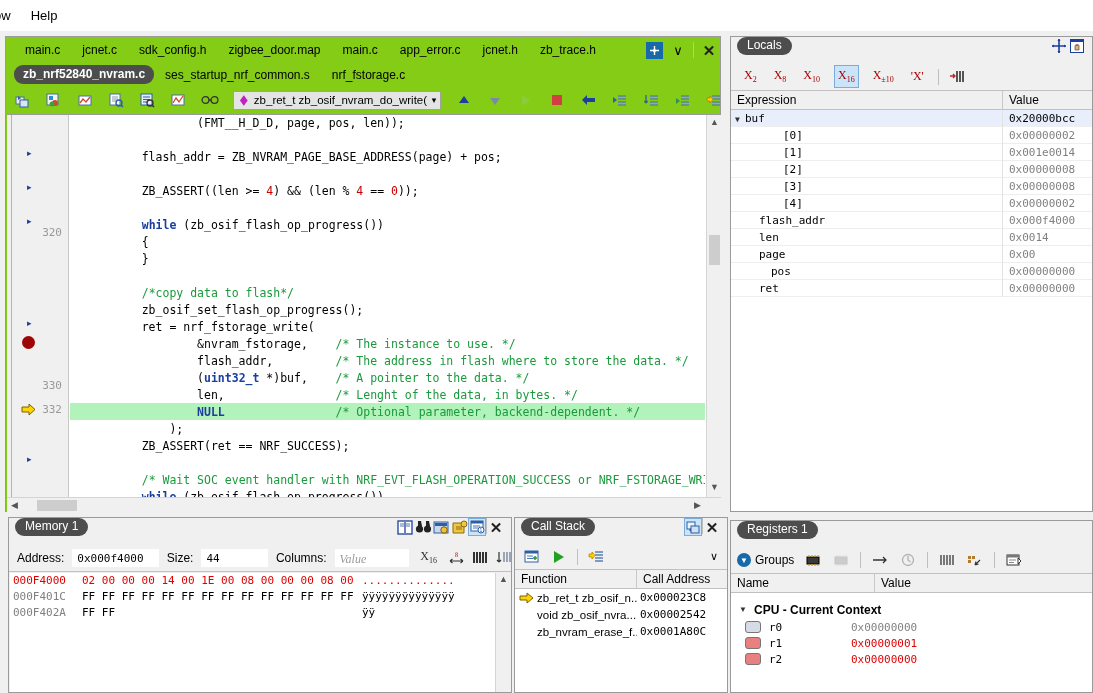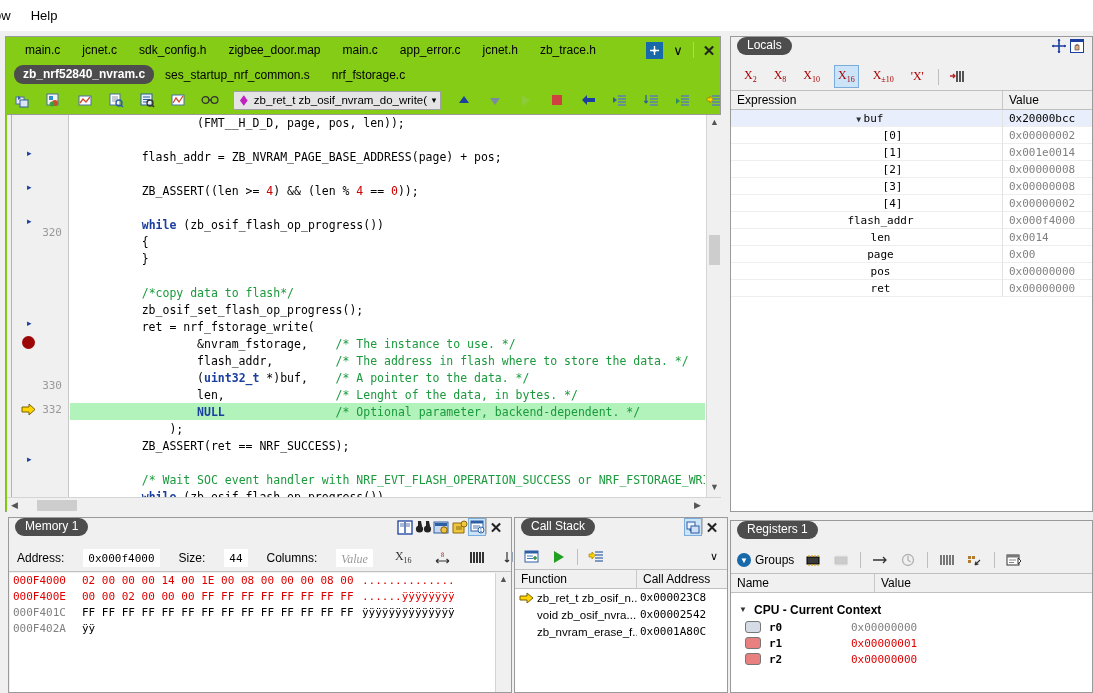--- a/index.html
+++ b/index.html
@@ -83,29 +83,29 @@
 
   
   #locals { left: 730px; top: 36px; width: 363px; height: 476px; }
   .lc-tool { position: absolute; left: 0; top: 26px; width: 100%; height: 28px; display: flex; align-items: center; gap: 11px; padding-left: 10px; border-bottom: 1px solid #c0c0c0; }
   .radix { font-size: 12px; color: #a00; font-family: "Liberation Serif", serif; padding: 2px 3px; }
   .radix.sel { background: #cce4f7; border: 1px solid #7aaddc; }
   .radix sub { font-size: 8px; }
   .tblhdr { display: flex; height: 19px; background: #f0f0f0; border-bottom: 1px solid #c0c0c0; font-size: 12px; align-items: center; }
   .tblhdr .c { padding-left: 6px; border-right: 1px solid #c8c8c8; height: 19px; line-height: 19px; overflow: hidden; }
   .lrow { display: flex; height: 17px; font-family: "DejaVu Sans Mono", monospace; font-size: 11px; align-items: center; border-bottom: 1px solid #eee; }
-  .lrow .e { width: 272px; padding-left: 6px; border-right: 1px solid #e2e2e2; height: 17px; line-height: 17px; white-space: pre; text-align: center; }
+  .lrow .e { width: 272px; padding-left: 6px; border-right: 1px solid #e2e2e2; height: 17px; line-height: 17px; white-space: pre; }
   .lrow .v { padding-left: 6px; color: #808080; height: 17px; line-height: 17px; }
   .lrow.sel { background: #e8eefb; }
   .lrow.sel .v { color: #000; }
   .twisty { display: inline-block; width: 10px; color: #333; font-size: 8px; }
 
   
   #memory { left: 8px; top: 517px; width: 504px; height: 176px; }
-  .m-tool { position: absolute; left: 0; top: 26px; width: 100%; height: 28px; display: flex; align-items: center; gap: 19px; padding-left: 8px; font-size: 12px; border-bottom: 1px solid #c0c0c0; }
+  .m-tool { position: absolute; left: 0; top: 26px; width: 100%; height: 28px; display: flex; align-items: center; gap: 8px; padding-left: 8px; font-size: 12px; border-bottom: 1px solid #c0c0c0; }
   .tinput { background: #fff; border: 1px solid #fff; height: 18px; line-height: 18px; padding: 0 4px; font-family: "DejaVu Sans Mono", monospace; font-size: 11px; }
   .tinput.ph { color: #9a9a9a; font-family: "Liberation Serif", serif; font-style: italic; font-size: 12px; }
   .memgrid { position: absolute; left: 1px; top: 55px; width: 486px; height: 119px; background: #fff; font-family: "DejaVu Sans Mono", monospace; font-size: 11px; }
   .mrow { display: flex; height: 16px; line-height: 16px; white-space: pre; }
   .mrow .ad { width: 72px; padding-left: 3px; }
   .mrow .hx { width: 280px; }
   .mrow .as { width: 130px; }
   .mrow.red .ad, .mrow.red .hx, .mrow.red .as { color: #e00000; }
   .mrow.blk .ad { color: #808080; }
   .mrow.blk .hx, .mrow.blk .as { color: #000; }
@@ -120,21 +120,21 @@
   .csarrow { position: absolute; left: 4px; width: 15px; height: 12px; }
 
   
   #registers { left: 730px; top: 520px; width: 363px; height: 173px; }
   .rg-tool { position: absolute; left: 0; top: 26px; width: 100%; height: 27px; display: flex; align-items: center; gap: 10px; padding-left: 6px; border-bottom: 1px solid #c0c0c0; font-size: 12px; }
   .grpchip { display: inline-flex; align-items: center; gap: 4px; }
   .bluecirc { width: 14px; height: 14px; border-radius: 50%; background: #1769aa; color: #fff; font-size: 8px; display: inline-flex; align-items: center; justify-content: center; }
   .rgrouphdr { display: flex; align-items: center; height: 19px; font-weight: bold; font-size: 12px; padding-left: 8px; gap: 5px; }
   .rrow { display: flex; height: 16px; align-items: center; font-family: "DejaVu Sans Mono", monospace; font-size: 11px; }
   .rrow .chip { width: 16px; height: 12px; border-radius: 3px; margin-left: 14px; border: 1px solid #777; }
-  .rrow .nm { width: 84px; padding-left: 8px; font-weight: bold; }
+  .rrow .nm { width: 84px; padding-left: 8px; }
   .rrow .vl { padding-left: 6px; }
   svg { display: block; }
 </style>
 </head>
 <body>
 
 <div class="app">
 
   <div class="menubar">
     <div class="mi clip">ow</div>
@@ -392,21 +392,21 @@
           </div>
           <div class="lrow">
             <div class="e" style="padding-left:28px">len</div>
             <div class="v">0x0014</div>
           </div>
           <div class="lrow">
             <div class="e" style="padding-left:28px">page</div>
             <div class="v">0x00</div>
           </div>
           <div class="lrow">
-            <div class="e" style="padding-left:28px">pos</div>
+            <div class="e" style="padding-left:40px">pos</div>
             <div class="v">0x00000000</div>
           </div>
           <div class="lrow">
             <div class="e" style="padding-left:28px">ret</div>
             <div class="v">0x00000000</div>
           </div>
         </div>
     </div>
   </div>
 
@@ -487,23 +487,22 @@
               <rect x="7" y="1" width="2" height="10"></rect>
               <rect x="10" y="1" width="2" height="10"></rect>
               <rect x="13" y="1" width="2" height="10"></rect>
             </g>
           </svg>
         </span>
     </div>
 
     <div class="memgrid" id="memrows">
         <div class="mrow red"><div class="ad">000F4000</div><div class="hx">02 00 00 00 14 00 1E 00 08 00 00 00 08 00</div><div class="as">..............</div></div>
-        <div class="mrow red"><div class="ad">000F400E</div><div class="hx">00 00 02 00 00 00 FF FF FF FF FF FF FF FF</div><div class="as">......ÿÿÿÿÿÿÿÿ</div></div>
         <div class="mrow blk"><div class="ad">000F401C</div><div class="hx">FF FF FF FF FF FF FF FF FF FF FF FF FF FF</div><div class="as">ÿÿÿÿÿÿÿÿÿÿÿÿÿÿ</div></div>
-        <div class="mrow blk"><div class="ad">000F402A</div><div class="as">ÿÿ</div></div>
+        <div class="mrow blk"><div class="ad">000F402A</div><div class="hx">FF FF</div><div class="as">ÿÿ</div></div>
       </div>
     <div class="msb">
       <div class="ar" style="position:absolute;top:1px;left:0;width:15px;text-align:center;font-size:9px;color:#555">▲</div>
     </div>
 
   </div>
 
   <div class="panel" id="callstack">
     <div class="hdrbar">
       <span class="pill">Call Stack</span>

